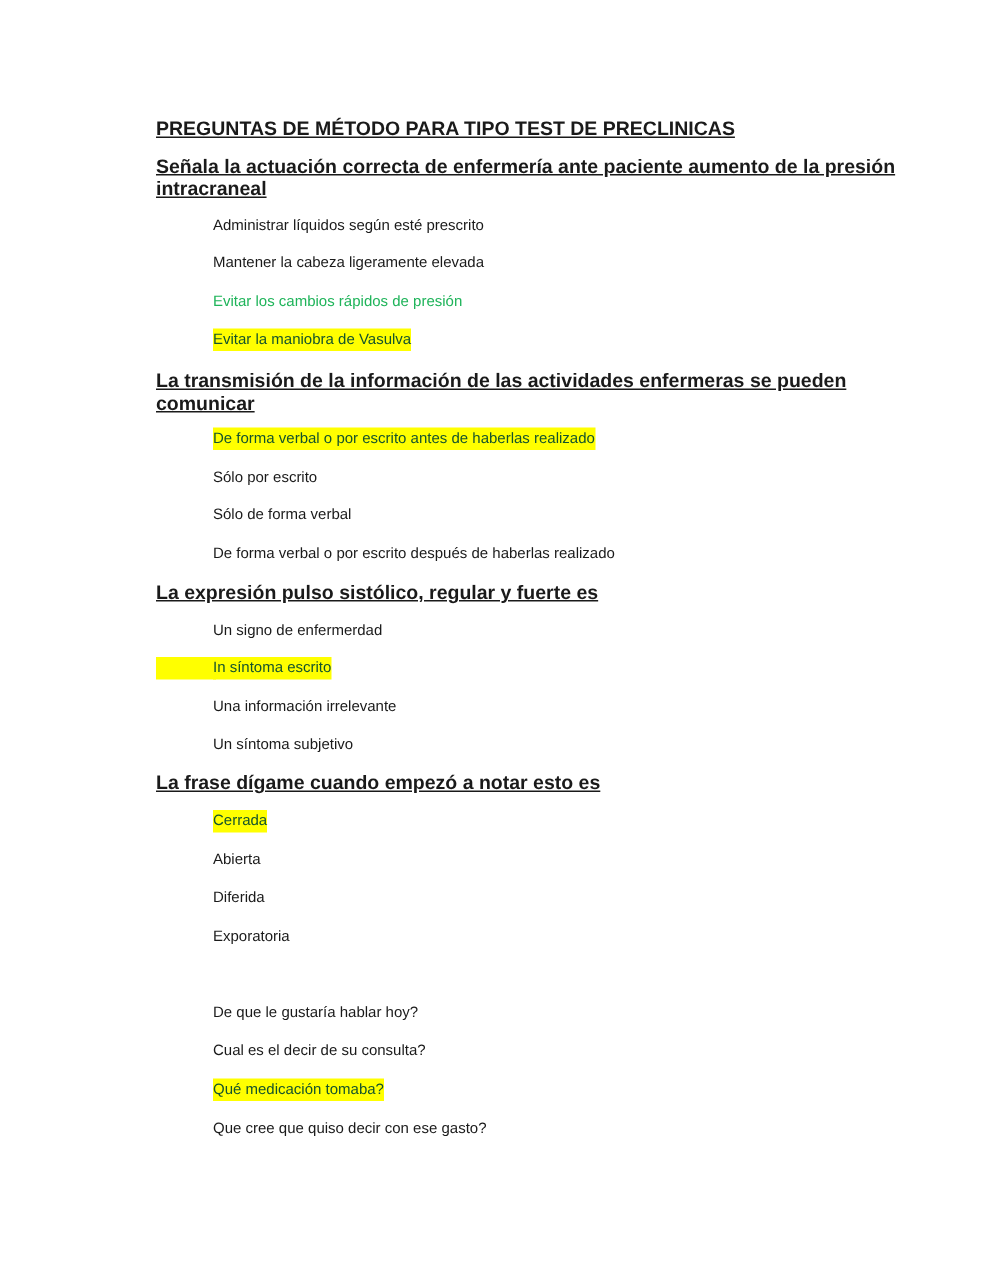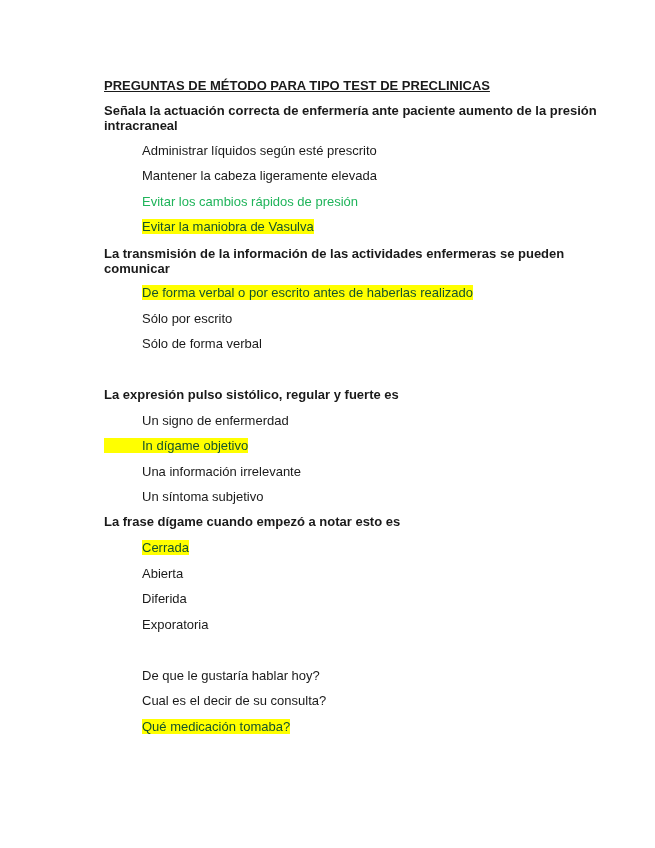--- a/index.html
+++ b/index.html
@@ -1,51 +1,53 @@
 <!DOCTYPE html>
 <html><head>
 <meta charset="utf-8">
 <style>
   html, body { margin:0; padding:0; background:#ffffff; }
   body { width:655px; height:848px; position:relative; overflow:hidden;
          font-family:"Liberation Sans", sans-serif; color:#1a1a1a; }
   .page { position:absolute; left:0; top:0; width:655px; height:848px;margin-left:26px; }
   .title { position:absolute; left:78px; top:78px; font-size:13px; font-weight:bold; text-decoration:underline; white-space:nowrap; }
-  .q { position:absolute; left:78px; font-size:13px; font-weight:bold; width:500px; line-height:15px; }
-  .opt { position:absolute; left:116px; font-size:13px; white-space:nowrap; line-height:15px; }
+  .q { position:absolute; left:78px; font-size:13px; font-weight:bold; width:500px; line-height:15px;text-decoration:underline; }
+  .opt { position:absolute; left:116px; font-size:10px; white-space:nowrap; line-height:15px; }
   .green { color:#1fb45a; }
   .hl { color:#14532d; background:#ffff00; }
   .hl-wide { position:absolute; left:78px; height:15px; background:#ffff00; }
 </style>
 </head>
 <body>
 
 <div class="page">
   <div class="title">PREGUNTAS DE MÉTODO PARA TIPO TEST DE PRECLINICAS</div>
 
   <div class="q" style="top:103px">Señala la actuación correcta de enfermería ante paciente aumento de la presión intracraneal</div>
   <div class="opt" style="top:143px">Administrar líquidos según esté prescrito</div>
   <div class="opt" style="top:168px">Mantener la cabeza ligeramente elevada</div>
   <div class="opt green" style="top:194px">Evitar los cambios rápidos de presión</div>
   <div class="opt hl" style="top:219px">Evitar la maniobra de Vasulva</div>
 
   <div class="q" style="top:246px">La transmisión de la información de las actividades enfermeras se pueden comunicar</div>
   <div class="opt hl" style="top:285px">De forma verbal o por escrito antes de haberlas realizado</div>
   <div class="opt" style="top:311px">Sólo por escrito</div>
   <div class="opt" style="top:336px">Sólo de forma verbal</div>
+  <div class="opt" style="top:362px">De forma verbal o por escrito después de haberlas realizado</div>
 
   <div class="q" style="top:387px">La expresión pulso sistólico, regular y fuerte es</div>
   <div class="hl-wide" style="top:438px; width:40px"></div>
   <div class="opt" style="top:413px">Un signo de enfermerdad</div>
-  <div class="opt hl" style="top:438px">In dígame objetivo</div>
+  <div class="opt hl" style="top:438px">In síntoma escrito</div>
   <div class="opt" style="top:464px">Una información irrelevante</div>
   <div class="opt" style="top:489px">Un síntoma subjetivo</div>
 
   <div class="q" style="top:514px">La frase dígame cuando empezó a notar esto es</div>
   <div class="opt hl" style="top:540px">Cerrada</div>
   <div class="opt" style="top:566px">Abierta</div>
   <div class="opt" style="top:591px">Diferida</div>
   <div class="opt" style="top:617px">Exporatoria</div>
 
   <div class="opt" style="top:668px">De que le gustaría hablar hoy?</div>
   <div class="opt" style="top:693px">Cual es el decir de su consulta?</div>
   <div class="opt hl" style="top:719px">Qué medicación tomaba?</div>
+  <div class="opt" style="top:745px">Que cree que quiso decir con ese gasto?</div>
 </div>
 
 </body></html>

